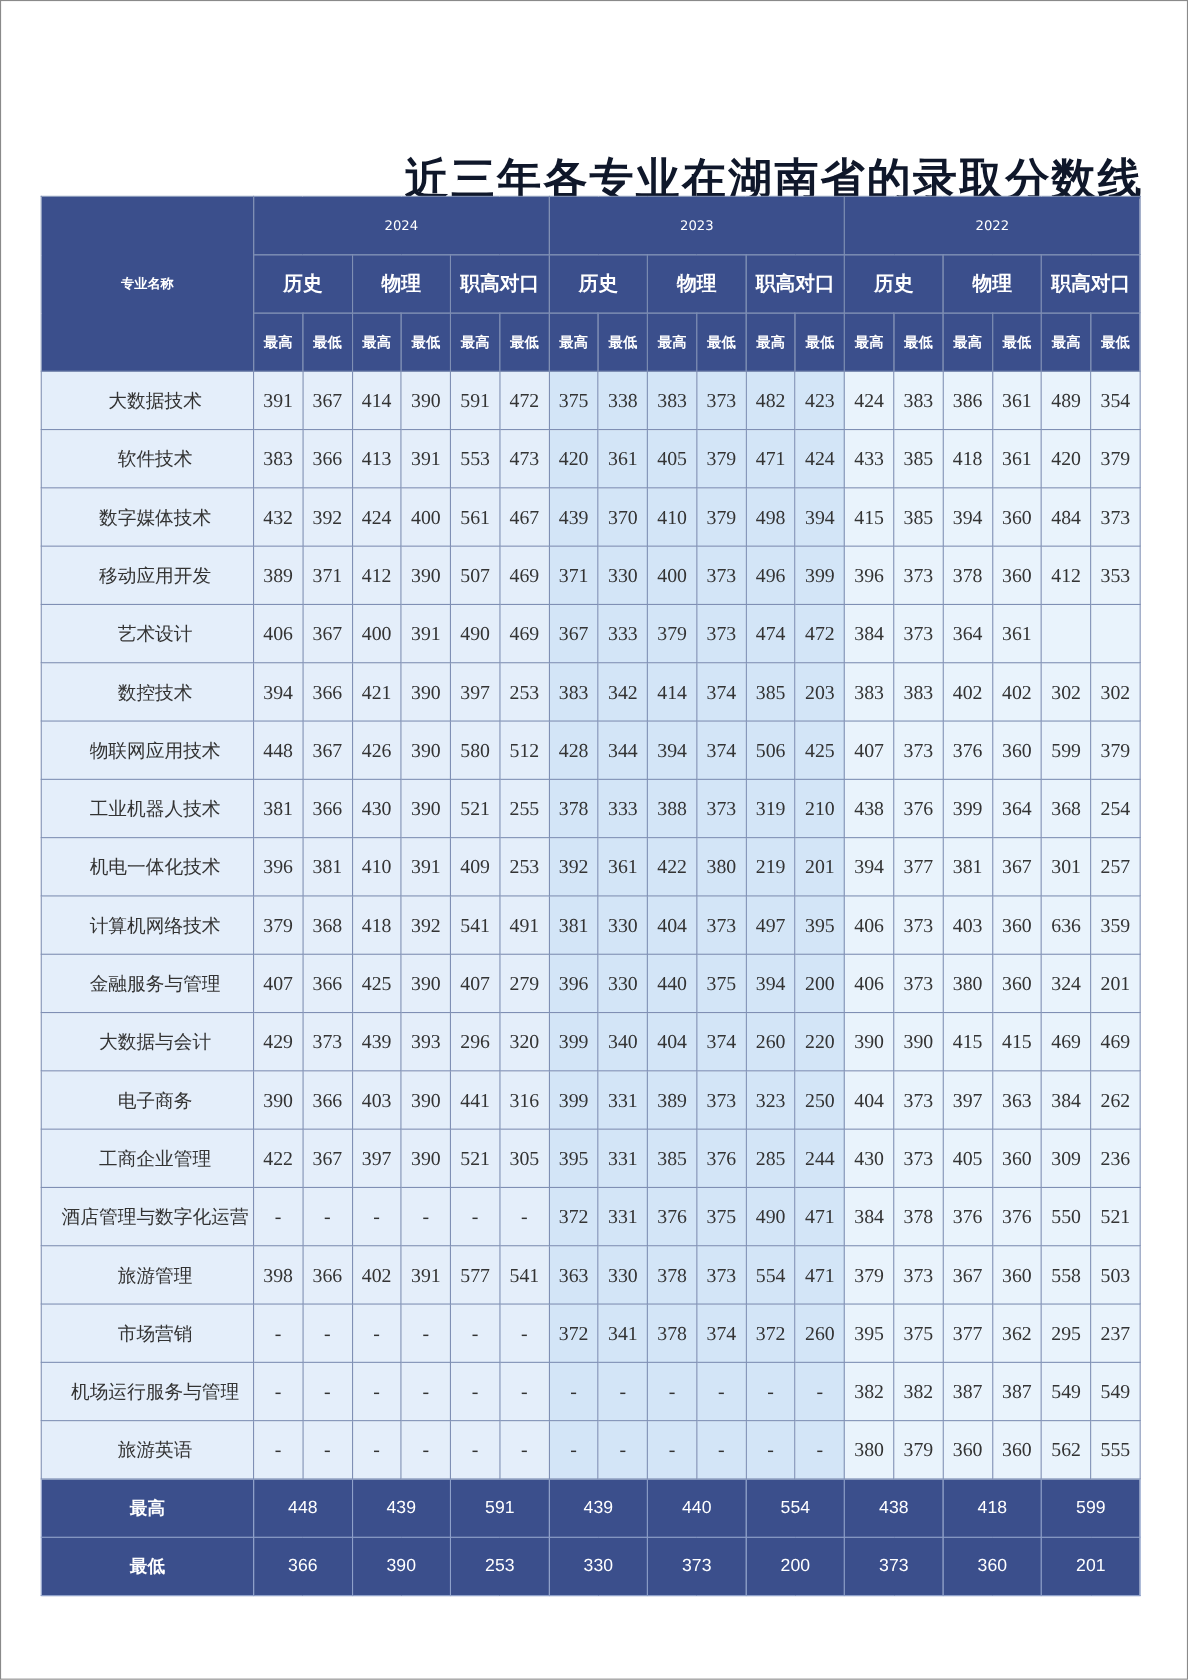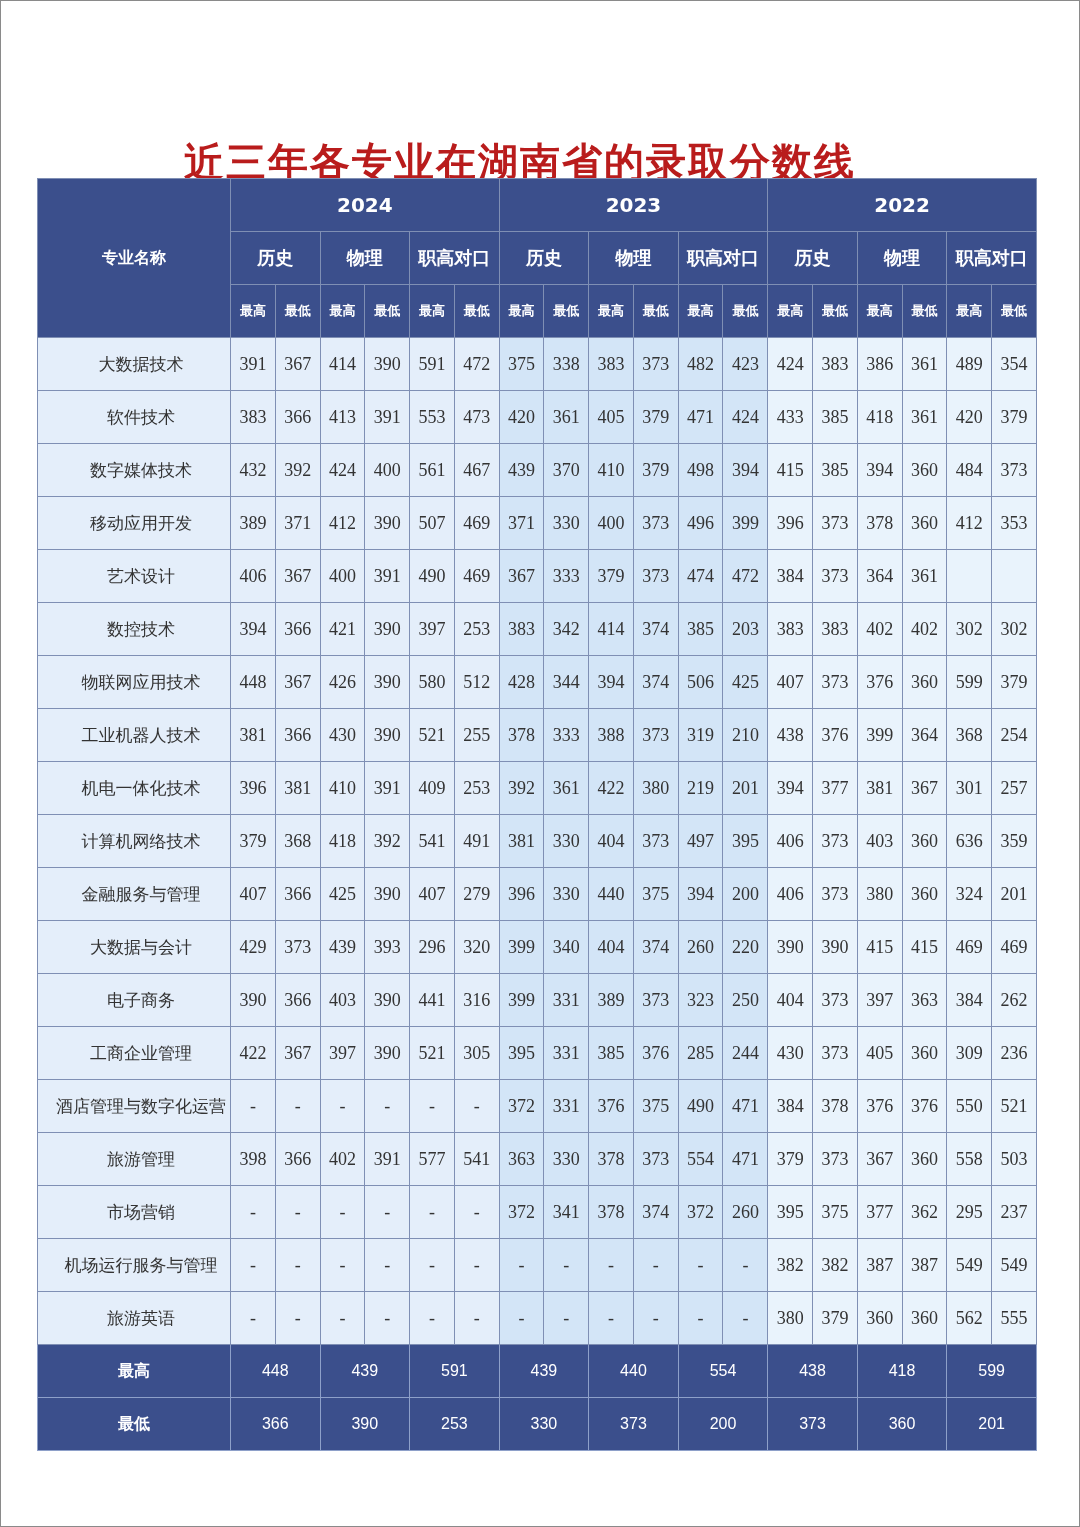--- a/index.html
+++ b/index.html
@@ -10,23 +10,23 @@
       position: relative;
       overflow: hidden;
     }
     .page-frame {
       position: absolute; left: 0; top: 0; width: 1078px; height: 1525px;
       border: 1px solid #8a8a8a;
       pointer-events: none;
     }
     .title {
       position: absolute; left: 0; top: 108px; width: 1040px;
-      text-align: center;
+      text-align: right;
       font-size: 40px; font-weight: bold;
-      color: #b91c1c;
+      color: #0f172a;
       letter-spacing: 2px;
       font-family: "DejaVu Sans", sans-serif;
     }
     table.scores {
       position: absolute; left: 37px; top: 178px;
       width: 999px;
       border-collapse: collapse;
       table-layout: fixed;
     }
     table.scores td, table.scores th {
@@ -34,24 +34,24 @@
       padding: 0;
       text-align: center;
       vertical-align: middle;
     }
     .hd {
       background: #3b4f8c;
       color: #ffffff;
       font-weight: bold;
       font-family: "DejaVu Sans", sans-serif;
     }
-    .hd-year { height: 52px; font-size: 20px; font-weight: bold; margin-left: 20px; }
+    .hd-year { height: 52px; font-size: 12px; font-weight: normal; margin-left: 20px; }
     .hd-cat { height: 52px; font-size: 18px; }
     .hd-sub { height: 52px; font-size: 13px; }
-    .hd-name { font-size: 16px; margin-top: 41px; }
+    .hd-name { font-size: 12px; margin-top: 41px; }
     .body-row td { height: 52px; }
     .cell-name {
       text-align: right;
       padding-left: 14px !important;
       font-size: 17px;
       color: #333333;
       background: #e4eefa;
       font-family: "DejaVu Sans", sans-serif;
     }
     .cell-val {

